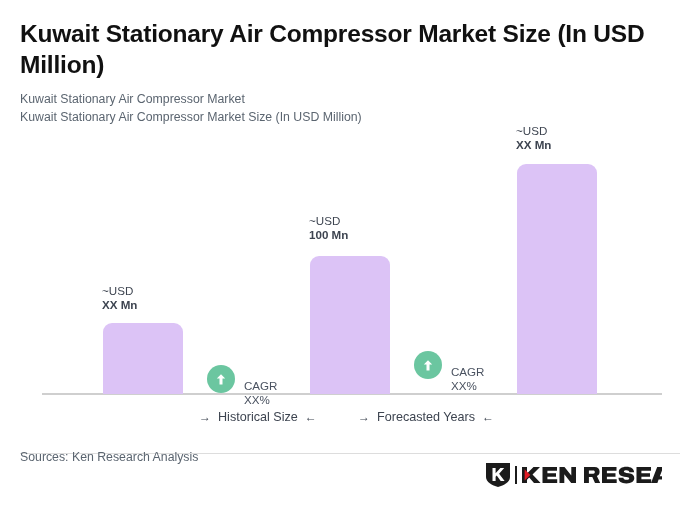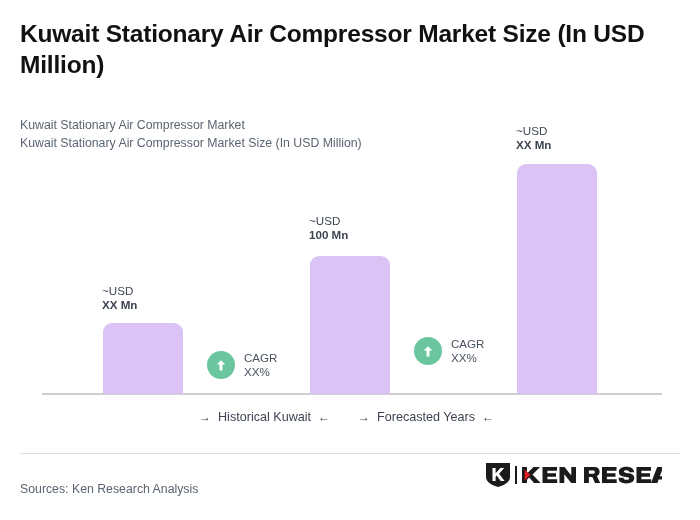--- a/index.html
+++ b/index.html
@@ -31,21 +31,21 @@
     font-size: 24.5px;
     font-weight: bold;
     line-height: 31px;
     color: #111111;
     letter-spacing: -0.2px;
   }
 
   .subtitle-block {
     position: absolute;
     left: 20px;
-    top: 117px;
+    top: 91px;
     width: 620px;
   }
   .subtitle {
     font-size: 12.3px;
     line-height: 17.5px;
     color: #5b6570;
   }
 
   
   .plot {
@@ -98,20 +98,21 @@
     justify-content: center;
     flex: 0 0 auto;
   }
   .cagr-circle svg { display: block; }
   .cagr-text {
     margin-left: 9px;
     font-size: 11.6px;
     line-height: 14px;
     color: #4a5260;
     white-space: nowrap;
+    margin-top: 28px;
   }
   .cagr-text span { display: block; }
 
   
   .years {
     position: absolute;
     top: 410px;
     font-size: 12.6px;
     color: #3d4450;
     white-space: nowrap;
@@ -129,21 +130,21 @@
     position: absolute;
     left: 20px;
     top: 453px;
     width: 660px;
     height: 1px;
     background: #dddddd;
   }
   .sources {
     position: absolute;
     left: 20px;
-    top: 482px;
+    top: 450px;
     font-size: 12.3px;
     color: #5b6570;
     white-space: nowrap;
   }
 
   .logo {
     position: absolute;
     left: 484px;
     top: 462px;
     display: flex;
@@ -206,21 +207,21 @@
 
     <div class="bar-label" style="left:516px; top:124px; width:80px;">
       <span class="l1">~USD</span>
       <span class="l2">XX Mn</span>
     </div>
     <div class="bar" style="left:517px; top:164px; width:80px; height:230px;"></div>
   </div>
 
   <div class="years" style="left:199px;">
     <span class="arrow">→</span>
-    <span>Historical Kuwait</span>
+    <span>Historical Size</span>
     <span class="arrow">←</span>
   </div>
 
   <div class="years" style="left:358px;">
     <span class="arrow">→</span>
     <span>Forecasted Years</span>
     <span class="arrow">←</span>
   </div>
 
   <div class="footer-divider"></div>

